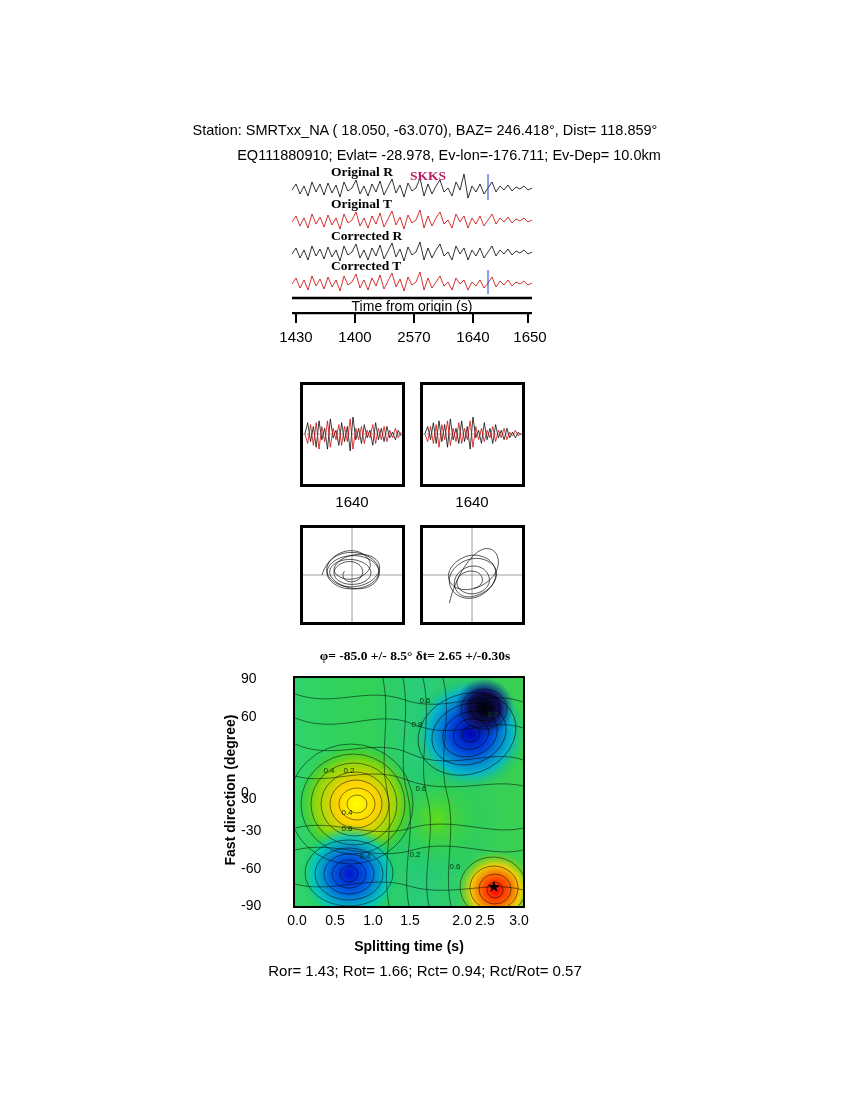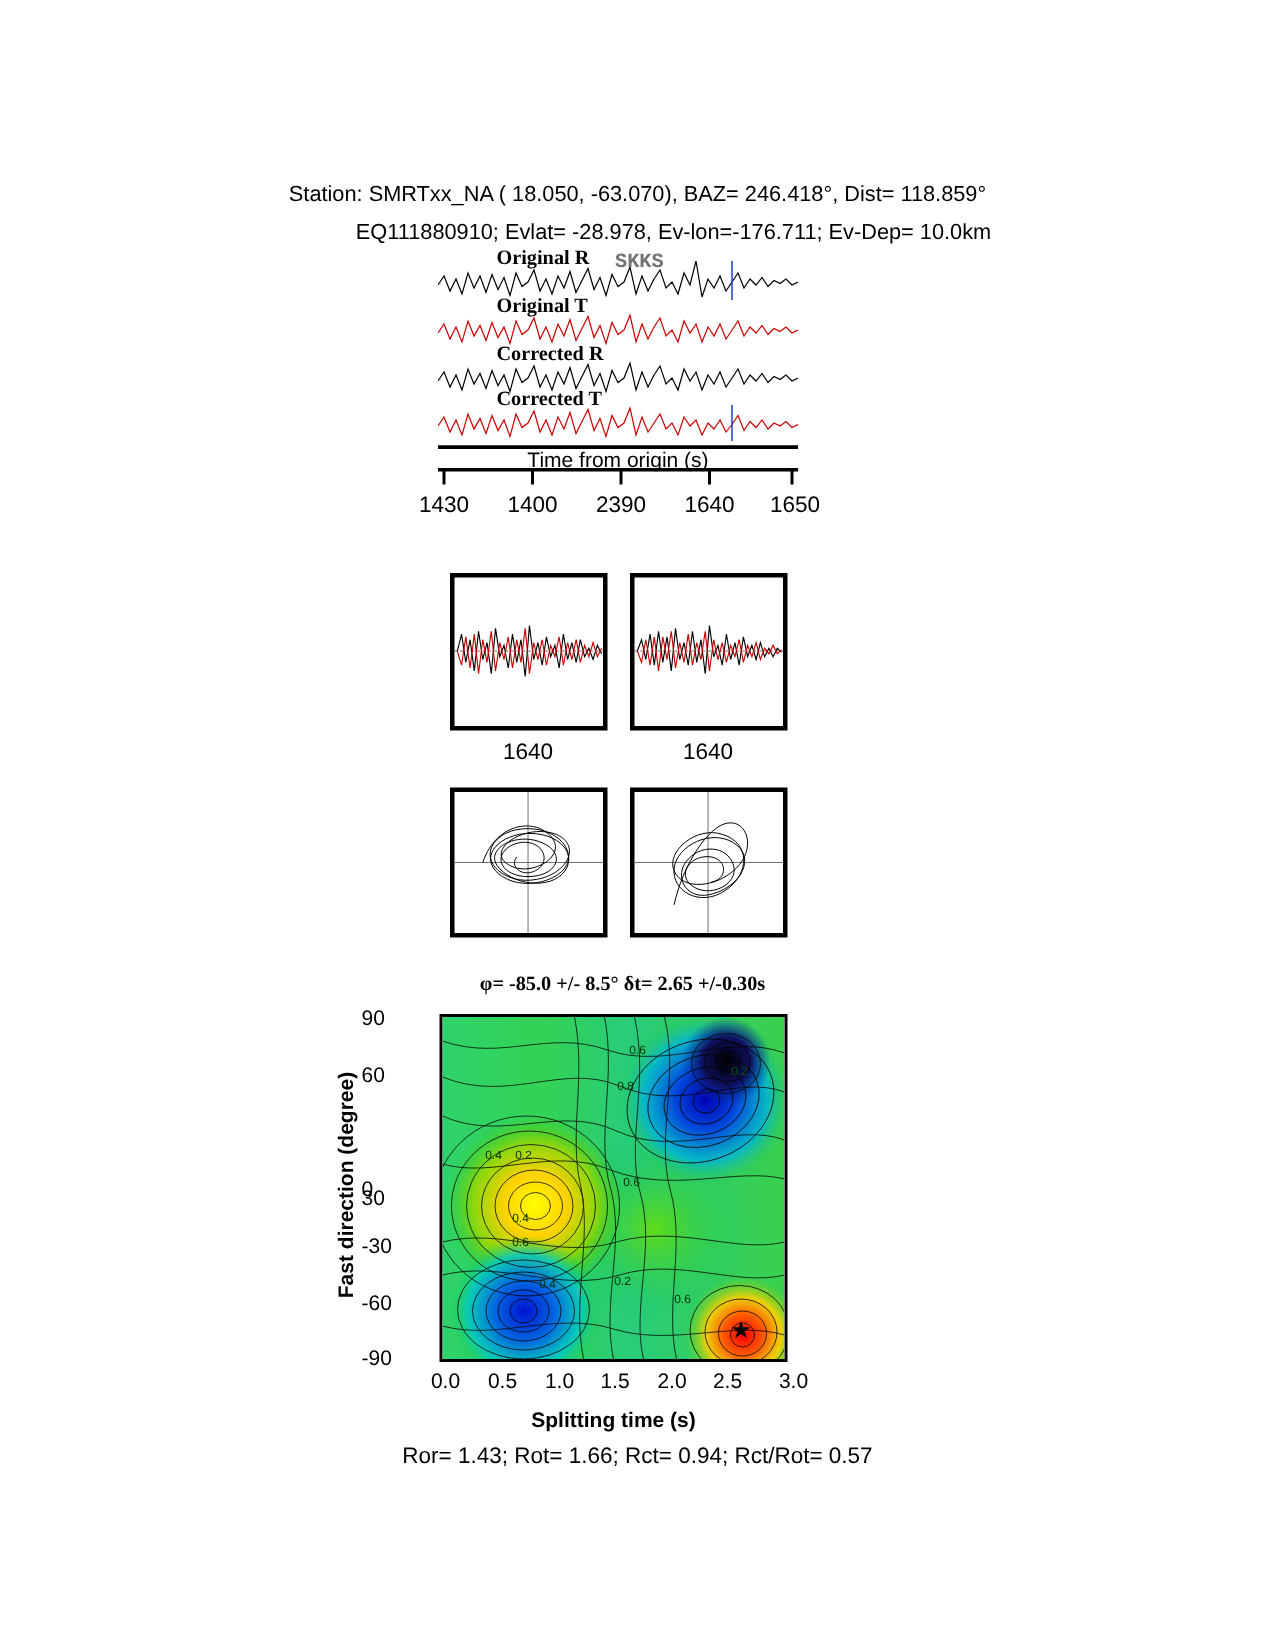--- a/index.html
+++ b/index.html
@@ -55,24 +55,24 @@
     position: absolute;
     font-weight: bold;
     font-size: 13.5px;
     font-family: "Liberation Serif", serif;
     white-space: nowrap;
   }
   .phase-label {
     position: absolute;
     left: 410px;
     top: 168px;
-    color: #737373;
+    color: #be185d;
     font-weight: bold;
     font-size: 13.5px;
-    font-family: Liberation Mono, monospace;
+    font-family: Liberation Serif, serif;
   }
   .time-axis-label {
     position: absolute;
     left: 292px;
     top: 298px;
     width: 240px;
     text-align: center;
     font-size: 14px;
   }
   .axis-ticklabels {
@@ -231,21 +231,21 @@
       <line x1="63" y1="1" x2="63" y2="11"></line>
       <line x1="122" y1="1" x2="122" y2="11"></line>
       <line x1="181" y1="1" x2="181" y2="11"></line>
       <line x1="236" y1="1" x2="236" y2="11"></line>
     </g>
   </svg>
 
   <div class="axis-ticklabels">
     <span style="left:34px;">1430</span>
     <span style="left:93px;">1400</span>
-    <span style="left:152px;">2390</span>
+    <span style="left:152px;">2570</span>
     <span style="left:211px;">1640</span>
     <span style="left:268px;">1650</span>
   </div>
 
   <div class="box" style="left:300px; top:382px; width:105px; height:105px;">
     <svg width="100%" height="100%" viewBox="0 0 105 105" preserveAspectRatio="none">
       <line x1="0" y1="52" x2="105" y2="52" stroke="#555" stroke-width="0.6" stroke-dasharray="2,2"></line>
       <polyline fill="none" stroke="#000000" stroke-width="0.8" points="2,52 5,40 8,60 11,44 14,66 17,38 20,58 23,46 26,68 29,36 32,56 35,48 38,64 41,40 44,60 47,44 50,70 53,34 56,58 59,46 62,62 65,42 68,56 71,48 74,64 77,40 80,58 83,46 86,60 89,44 92,56 95,50 98,58 101,48 104,54"></polyline>
       <polyline fill="none" stroke="#cc0000" stroke-width="0.8" points="2,52 5,62 8,42 11,64 14,40 17,68 20,44 23,60 26,38 29,66 32,46 35,58 38,42 41,64 44,44 47,60 50,36 53,68 56,46 59,58 62,44 65,62 68,48 71,56 74,42 77,62 80,46 83,58 86,44 89,60 92,48 95,56 98,46 101,56 104,50"></polyline>
     </svg>
@@ -403,22 +403,22 @@
     <div class="clabel" style="left:120px; top:176px;">0.2</div>
     <div class="clabel" style="left:160px; top:188px;">0.6</div>
     <div class="clabel" style="left:198px; top:36px; color:#005500;">0.2</div>
   </div>
 
   <div class="xticks">
     <div class="xtick" style="left:4px;">0.0</div>
     <div class="xtick" style="left:42px;">0.5</div>
     <div class="xtick" style="left:80px;">1.0</div>
     <div class="xtick" style="left:117px;">1.5</div>
-    <div class="xtick" style="left:155px;">2.0</div>
+    <div class="xtick" style="left:169px;">2.0</div>
     <div class="xtick" style="left:192px;">2.5</div>
-    <div class="xtick" style="left:226px;margin-left:10px;">3.0</div>
+    <div class="xtick" style="left:226px;">3.0</div>
   </div>
 
   <div class="xlabel">Splitting time (s)</div>
 
   <div class="footer">Ror= 1.43; Rot= 1.66; Rct= 0.94; Rct/Rot= 0.57</div>
 
 </div>
 
 </body></html>

